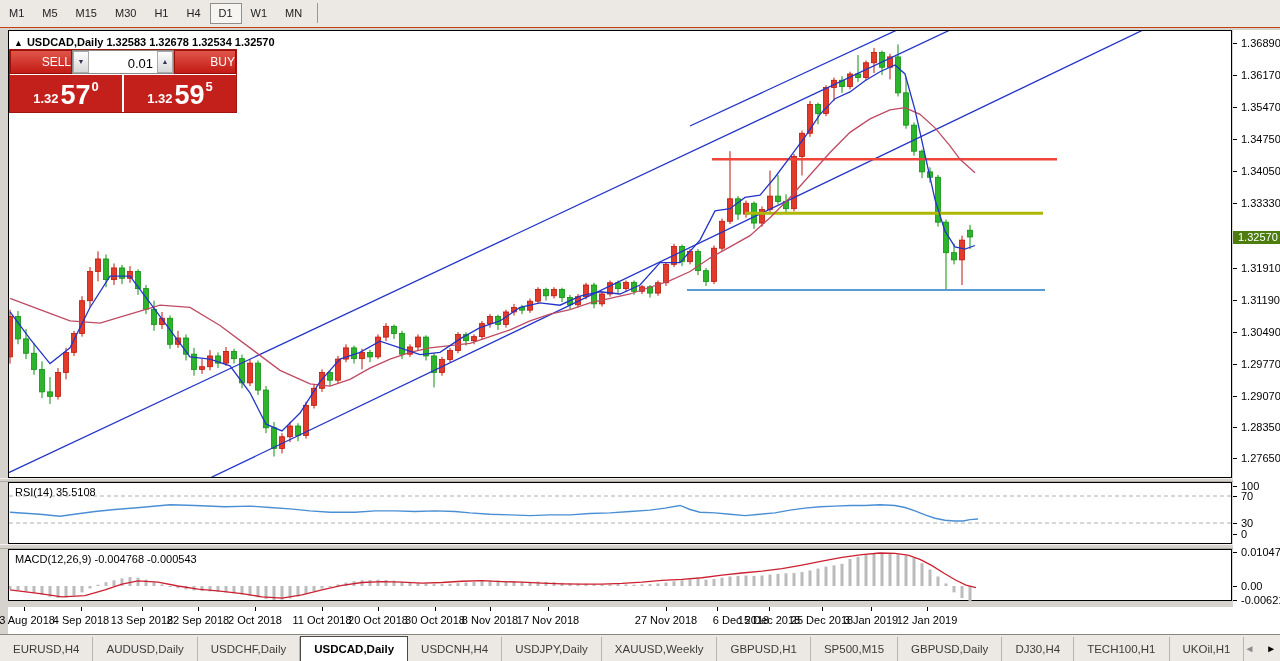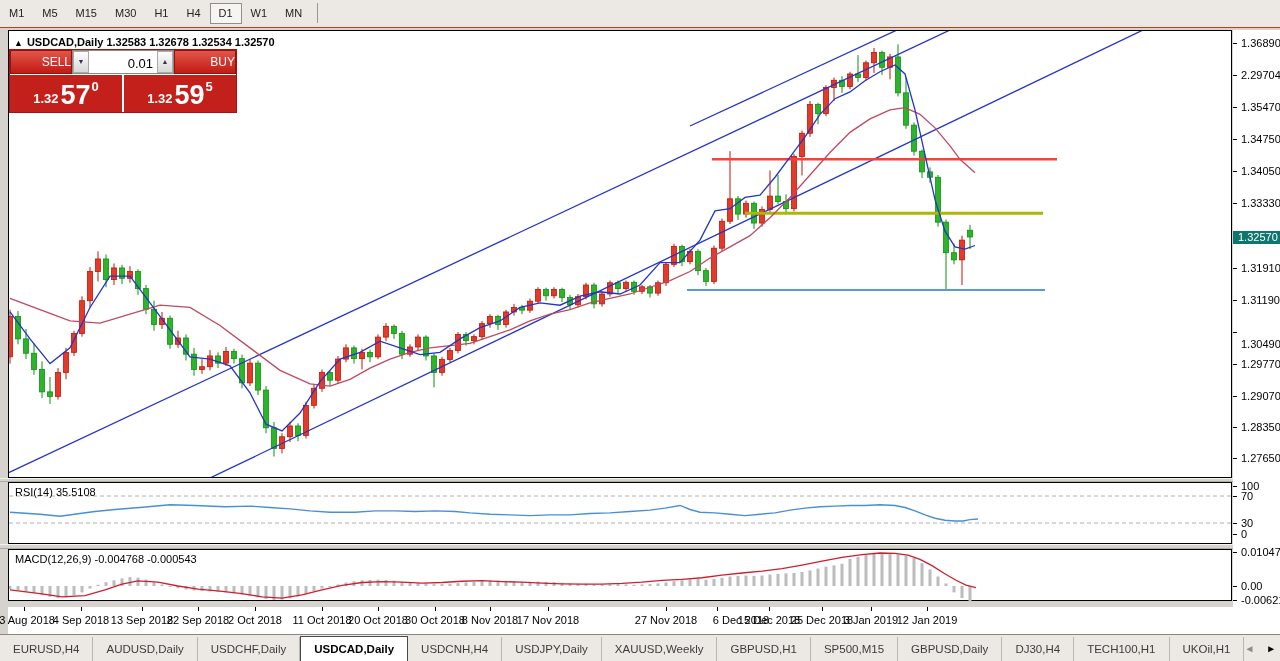--- a/index.html
+++ b/index.html
@@ -18,21 +18,21 @@
 
   
   .pane { position:absolute; left:8px; width:1224px; background:#fff; border:1px solid #000; }
   #main-pane { top:30px;  height:448px; }
   #rsi-pane  { top:482px; height:62px; }
   #macd-pane { top:549px; height:52px; }
   #axis-col { position:absolute; left:1233px; top:30px; width:69px; height:602px; background:#fff; }
   #date-strip { position:absolute; left:8px; top:607px; width:1272px; height:27px; background:#fff; }
   .axis-label { position:absolute; left:8px; font-size:11px; color:#000; white-space:nowrap; }
   .axis-tick { position:absolute; left:0; width:4px; height:1px; background:#000; }
-  .axis-label.current { left:0; background:#0f766e; color:#fff; padding:0 3px 1px 5px; width:47px; }
+  .axis-label.current { left:0; background:#4d7c0f; color:#fff; padding:0 3px 1px 5px; width:47px; }
   .date-label { position:absolute; top:7px; font-size:11px; color:#000; transform:translateX(-50%); white-space:nowrap; }
   .date-tick { position:absolute; top:0; width:1px; height:4px; background:#000; }
   .ind-label { position:absolute; left:6px; top:3px; font-size:11px; color:#000; z-index:5; }
 
   
   #ohlc-title { position:absolute; left:14px; top:36px; font-size:11px; font-weight:bold;
     color:#000; z-index:6; }
   #ohlc-title .tri { font-size:9px; margin-right:4px; }
 
   
@@ -496,35 +496,35 @@
         <rect x="951.5" y="36" width="3" height="12.064999999999998" fill="#bcbcbc"></rect>
         <rect x="959.5" y="36" width="3" height="15.239999999999995" fill="#bcbcbc"></rect>
         <polyline points="1,39.81 31,43.62 53,46.795 76,45.525 96,39.81 113,34.095 129,30.92 149,32.19 169,36 189,39.175 211,41.08 233,43.62 253,46.795 273,48.065 293,44.89 313,39.81 333,35.365 353,32.5075 373,31.555 393,32.19 413,33.1425 433,32.5075 453,31.2375 473,30.6025 493,31.555 513,32.19 533,33.1425 553,33.7775 573,34.095 593,34.095 613,33.46 633,32.19 653,30.285 673,29.3325 693,27.745 713,25.205 733,22.982499999999998 753,21.0775 773,18.5375 793,15.045000000000002 813,11.235 833,7.425000000000001 853,4.567499999999999 871,2.980000000000004 886,3.2974999999999994 899,5.202500000000001 911,9.330000000000002 923,15.68 935,23.299999999999997 947,30.285 957,35.0475 967,37.5875" fill="none" stroke="#cc2030" stroke-width="1.3"></polyline>
       </svg>
   </div>
 
   <div id="axis-col">
       <div class="axis-tick" style="top: 13px;"></div>
       <div class="axis-label" style="top: 7px;">1.36890</div>
       <div class="axis-tick" style="top: 45px;"></div>
-      <div class="axis-label" style="top: 39px;">2.29704</div>
+      <div class="axis-label" style="top: 39px;">1.36170</div>
       <div class="axis-tick" style="top: 77px;"></div>
       <div class="axis-label" style="top: 71px;">1.35470</div>
       <div class="axis-tick" style="top: 109px;"></div>
       <div class="axis-label" style="top: 103px;">1.34750</div>
       <div class="axis-tick" style="top: 141px;"></div>
       <div class="axis-label" style="top: 135px;">1.34050</div>
       <div class="axis-tick" style="top: 173px;"></div>
       <div class="axis-label" style="top: 167px;">1.33330</div>
       <div class="axis-tick" style="top: 238px;"></div>
       <div class="axis-label" style="top: 232px;">1.31910</div>
       <div class="axis-tick" style="top: 270px;"></div>
       <div class="axis-label" style="top: 264px;">1.31190</div>
       <div class="axis-tick" style="top: 302px;"></div>
-      <div class="axis-label" style="top: 296px; margin-top: 12px;">1.30490</div>
+      <div class="axis-label" style="top: 296px;">1.30490</div>
       <div class="axis-tick" style="top: 334px;"></div>
       <div class="axis-label" style="top: 328px;">1.29770</div>
       <div class="axis-tick" style="top: 366px;"></div>
       <div class="axis-label" style="top: 360px;">1.29070</div>
       <div class="axis-tick" style="top: 397px;"></div>
       <div class="axis-label" style="top: 391px;">1.28350</div>
       <div class="axis-tick" style="top: 428px;"></div>
       <div class="axis-label" style="top: 422px;">1.27650</div>
       <div class="axis-tick" style="top: 207px;"></div>
       <div class="axis-label current" style="top: 201px;">1.32570</div>

